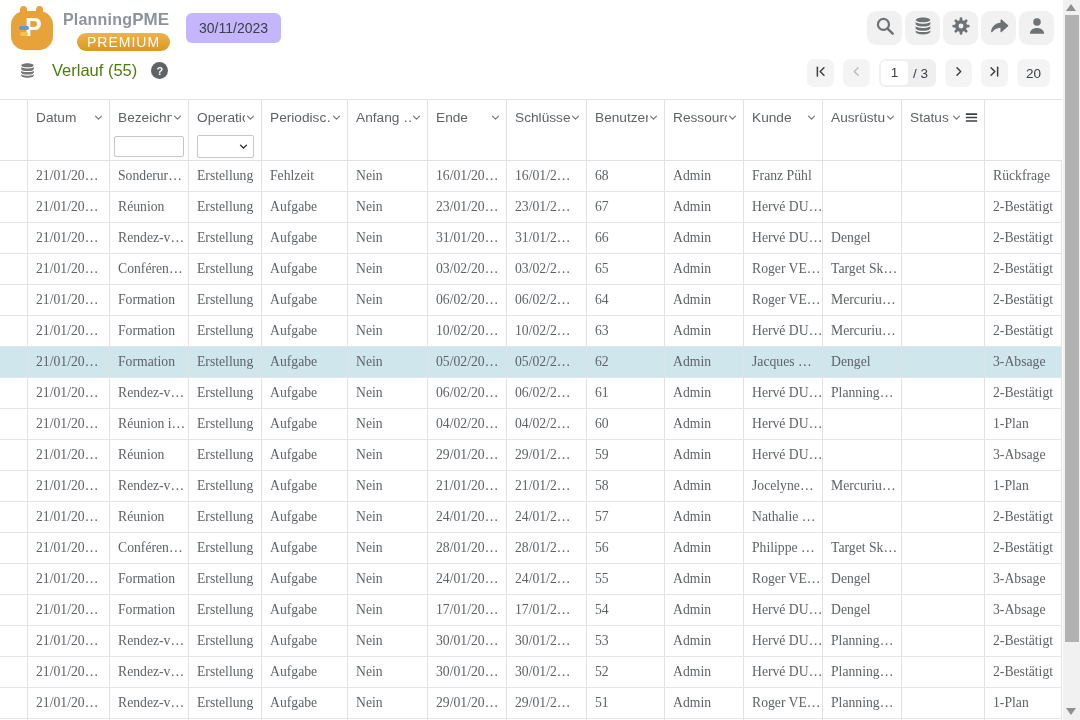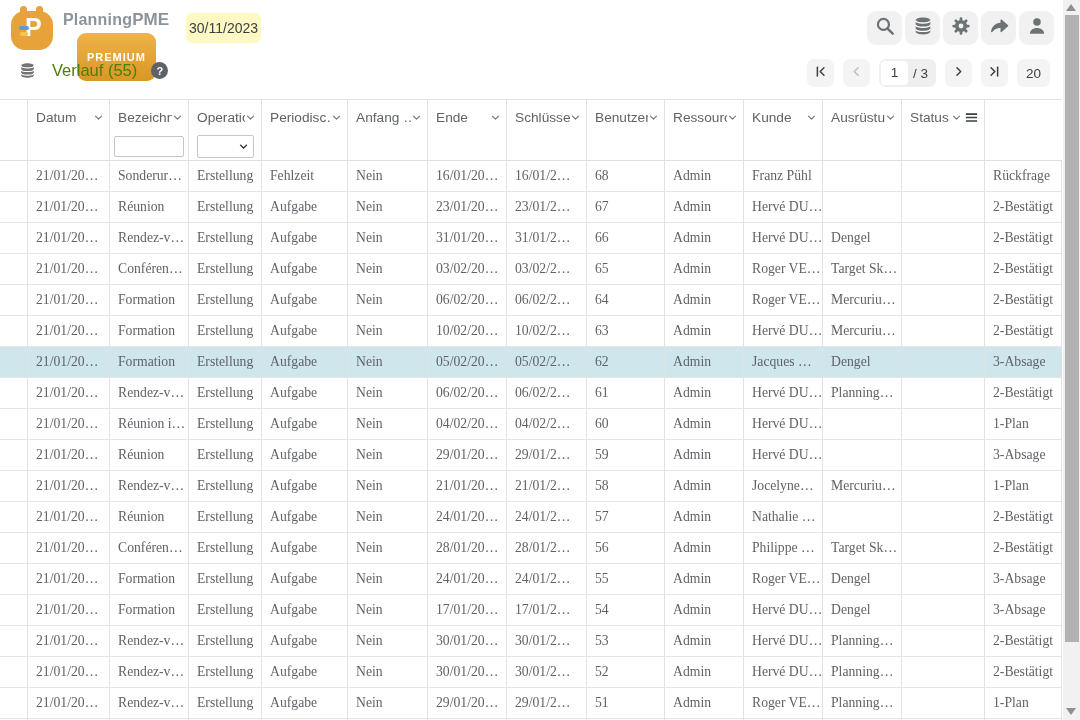--- a/index.html
+++ b/index.html
@@ -15,23 +15,23 @@
   .logo-ear{position:absolute;top:1px;width:7px;height:10px;border-radius:3.5px;background:#e7a23a;}
   .logo-ear.e1{left:10px;}.logo-ear.e2{left:26px;}
   .logo-body{position:absolute;top:6px;left:1px;width:42px;height:39px;background:#e7a23a;border-radius:14px;}
   .logo-p{position:absolute;top:10px;left:15px;color:#fff;font-size:25px;font-weight:bold;line-height:1;}
   .logo-dash1{position:absolute;left:9px;top:21px;width:10px;height:4px;border-radius:2px;background:#5d9ad3;}
   .logo-dash2{position:absolute;left:10px;top:27px;width:8px;height:4px;border-radius:2px;background:#f6c44d;}
   .logo-text{margin-left:9px;padding-top:5px;}
   .logo-name{color:#8d939b;font-weight:bold;font-size:16px;letter-spacing:.2px;line-height:1;}
   .logo-pme{color:#8d939b;font-weight:bold;font-size:17px;}
   .logo-badge{display:inline-block;margin-top:3px;margin-left:14px;background:linear-gradient(180deg,#f0b24a,#d79824);
-    color:#fff;font-size:11px;font-weight:bold;letter-spacing:1px;padding:18px 10px;border-radius:9px;}
-  .date-chip{position:absolute;left:186px;top:13px;background:#fef9c3;border-radius:6px;
-    padding:7px 3px;font-size:14px;color:#3c4043;}
+    color:#fff;font-size:14px;font-weight:normal;letter-spacing:1px;padding:1px 10px;border-radius:9px;}
+  .date-chip{position:absolute;left:186px;top:13px;background:#c4b5fd;border-radius:6px;
+    padding:7px 13px;font-size:14px;color:#3c4043;}
   .topbar-actions{position:absolute;right:26px;top:11px;display:flex;gap:3px;}
   .icon-btn{width:35px;height:34px;background:#f1f1f2;border-radius:9px;display:flex;align-items:center;justify-content:center;cursor:pointer;}
   
   .toolbar{position:absolute;top:56px;left:0;right:0;height:38px;}
   .toolbar-left{position:absolute;left:18px;top:5px;display:flex;align-items:center;}
   .page-title{font-size:16.5px;color:#4d7c0f;margin-left:15px;}
   .help-badge{width:17px;height:17px;border-radius:50%;background:#5f6368;color:#fff;font-size:11px;
     font-weight:bold;display:flex;align-items:center;justify-content:center;margin-left:14px;cursor:pointer;}
   .pager{position:absolute;right:30px;top:3px;display:flex;align-items:center;gap:9px;}
   .pg-btn{width:27px;height:28px;background:#f4f4f5;border-radius:7px;display:flex;align-items:center;justify-content:center;cursor:pointer;}

